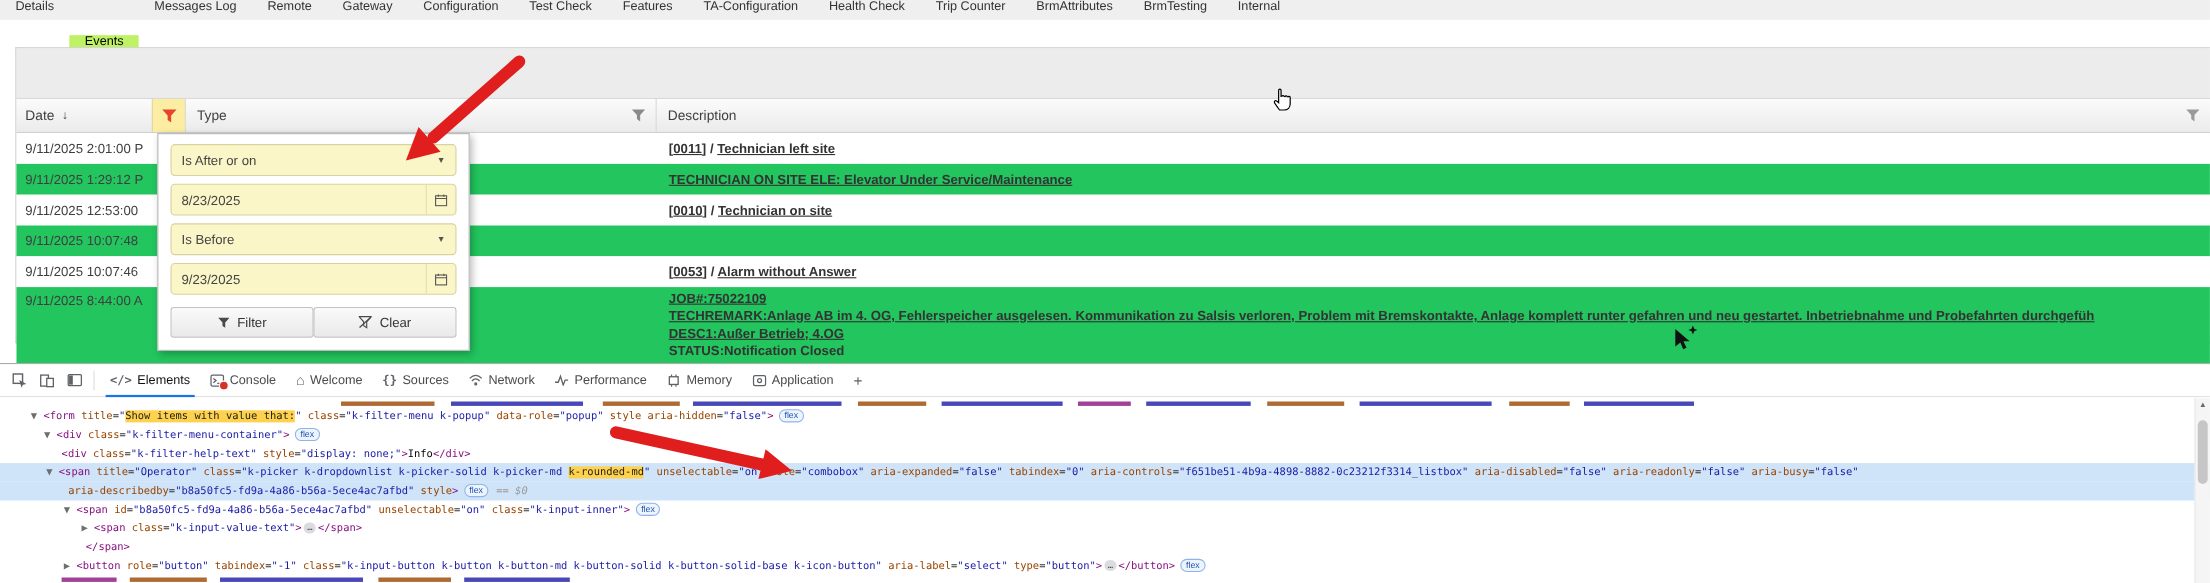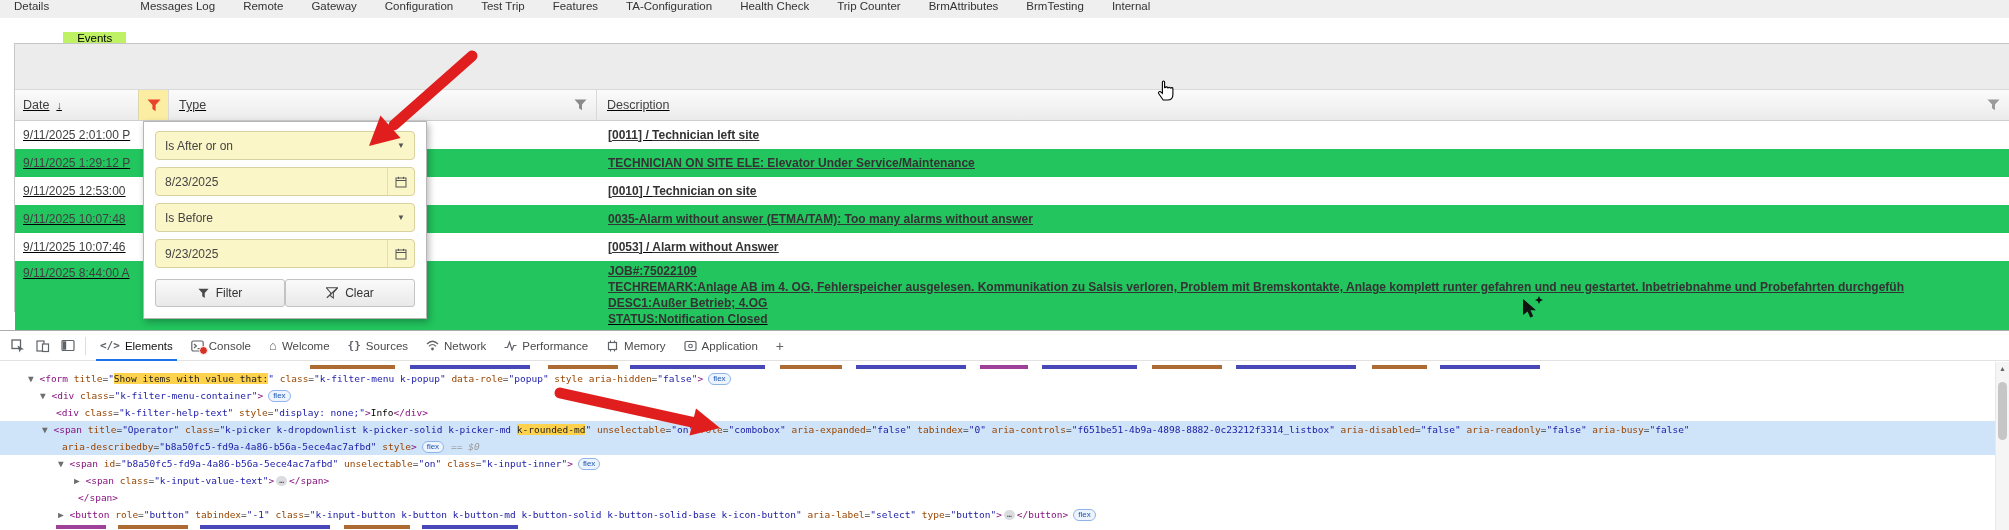--- a/index.html
+++ b/index.html
@@ -7,21 +7,21 @@
         font-family:"Liberation Sans",sans-serif;}
 
   
   .tabbar{position:absolute;left:0;top:0;width:100%;height:18px;background:#efefef;
           display:flex;align-items:flex-start;font-size:11.5px;color:#333;}
   .apptab{padding:0 14px;display:flex;align-items:center;white-space:nowrap;cursor:default;}
   .apptab.active{background:#bef264;color:#000;margin-top:32px;}
 
   
   .grid{position:absolute;left:14px;top:43px;right:0;height:269px;
-        border:1px solid #c6c6c6;border-right:none;background:#fff;box-sizing:border-box;text-decoration:underline;}
+        border:1px solid #c6c6c6;border-right:none;background:#fff;box-sizing:border-box;}
   .gtoolbar{height:45px;background:#ececec;border-bottom:1px solid #d9d9d9;}
   .ghead{height:30px;background:linear-gradient(#fbfbfb,#ebebeb);border-bottom:1px solid #cfcfcf;
          display:flex;align-items:stretch;font-size:12.5px;color:#3f3f3f;}
   .ghc-date{width:123px;padding-left:8px;display:flex;align-items:center;gap:7px;box-sizing:border-box;}
   .ghc-filter{width:31px;background:#fbeda1;display:flex;align-items:center;justify-content:center;
               border-left:1px solid #dcd6a8;border-right:1px solid #d9d9d9;box-sizing:border-box;}
   .ghc-type{width:428px;display:flex;align-items:center;justify-content:space-between;
             padding:0 9px 0 10px;border-right:1px solid #d9d9d9;box-sizing:border-box;}
   .ghc-desc{flex:1;display:flex;align-items:center;justify-content:space-between;padding:0 9px 0 10px;}
   .sorticon{font-size:11px;color:#444;}
@@ -99,21 +99,21 @@
 
 <div id="root">
 
   <div class="tabbar">
     <div class="apptab">Details</div>
     <div class="apptab active">Events</div>
     <div class="apptab">Messages Log</div>
     <div class="apptab">Remote</div>
     <div class="apptab">Gateway</div>
     <div class="apptab">Configuration</div>
-    <div class="apptab">Test Trip</div>
+    <div class="apptab">Test Check</div>
     <div class="apptab">Features</div>
     <div class="apptab">TA-Configuration</div>
     <div class="apptab">Health Check</div>
     <div class="apptab">Trip Counter</div>
     <div class="apptab">BrmAttributes</div>
     <div class="apptab">BrmTesting</div>
     <div class="apptab">Internal</div>
   </div>
 
   <div class="grid">
@@ -153,21 +153,20 @@
       <div class="c-desc"><span class="u">TECHNICIAN ON SITE ELE: Elevator Under Service/Maintenance</span></div>
     </div>
     <div class="grow">
       <div class="c-date">9/11/2025 12:53:00</div>
       <div class="c-type"></div>
       <div class="c-desc"><span>[</span><span class="u">0010</span><span>] / </span><span class="u">Technician on site</span></div>
     </div>
     <div class="grow alt">
       <div class="c-date">9/11/2025 10:07:48</div>
       <div class="c-type"></div>
-      <div class="c-desc"><span class="u">0035-Alarm without answer (ETMA/TAM): Too many alarms without answer</span></div>
     </div>
     <div class="grow">
       <div class="c-date">9/11/2025 10:07:46</div>
       <div class="c-type"></div>
       <div class="c-desc"><span>[</span><span class="u">0053</span><span>] / </span><span class="u">Alarm without Answer</span></div>
     </div>
     <div class="grow alt multi">
       <div class="c-date">9/11/2025 8:44:00 A</div>
       <div class="c-type"></div>
       <div class="c-desc">

